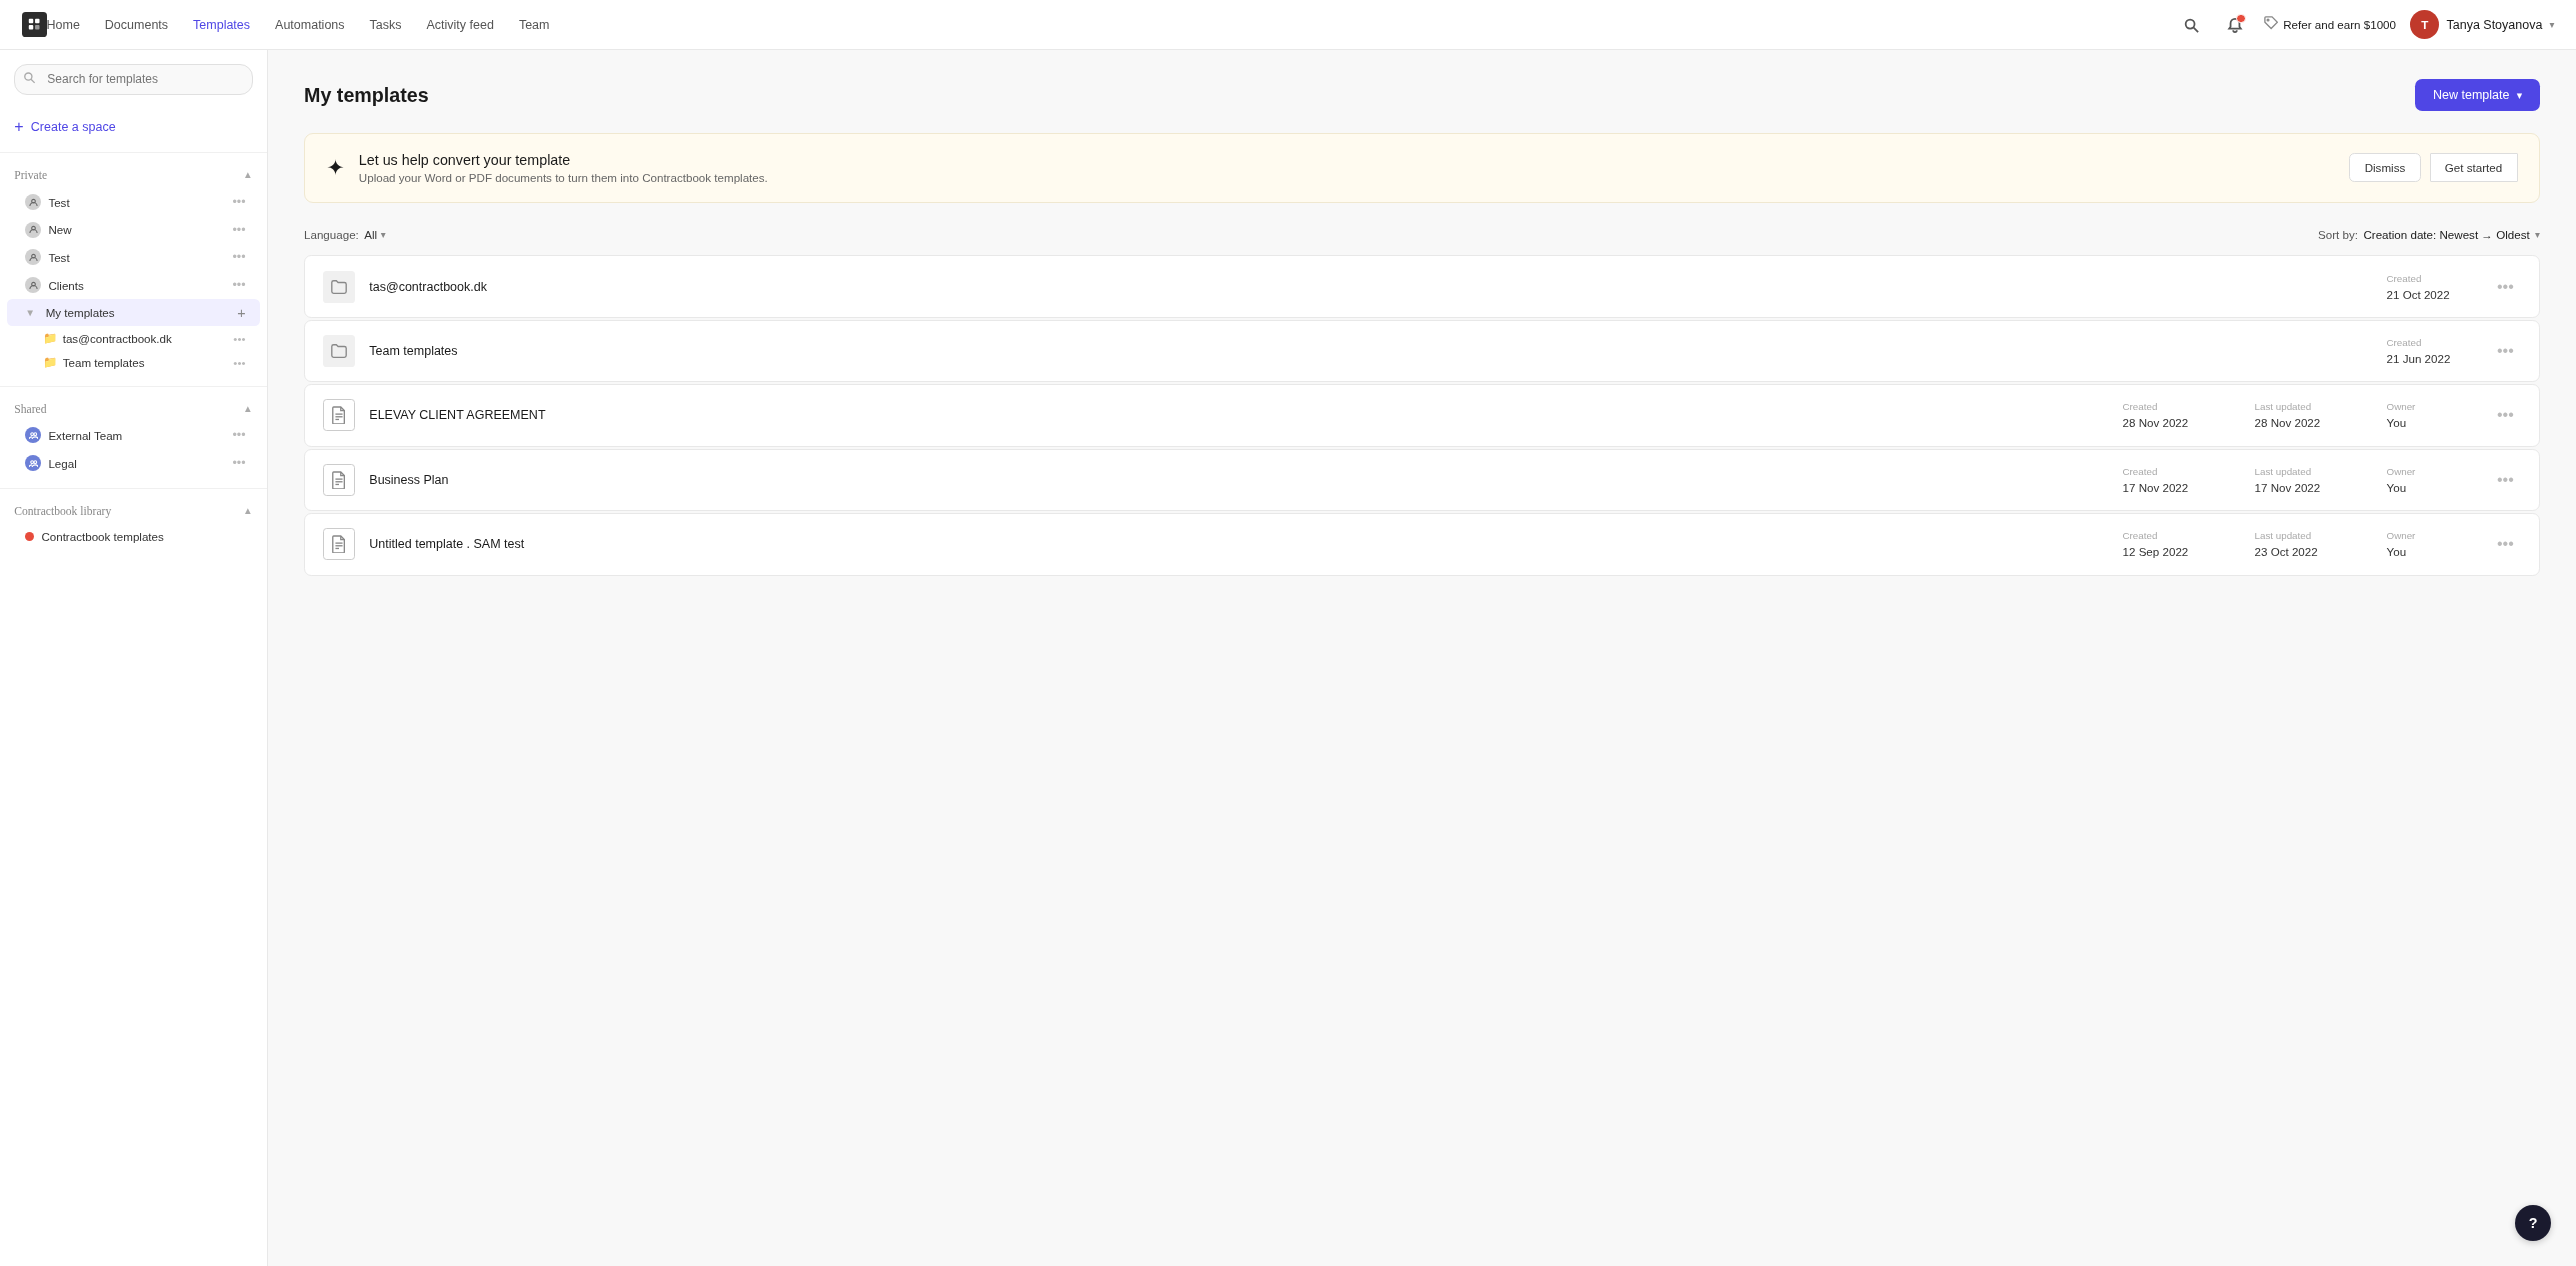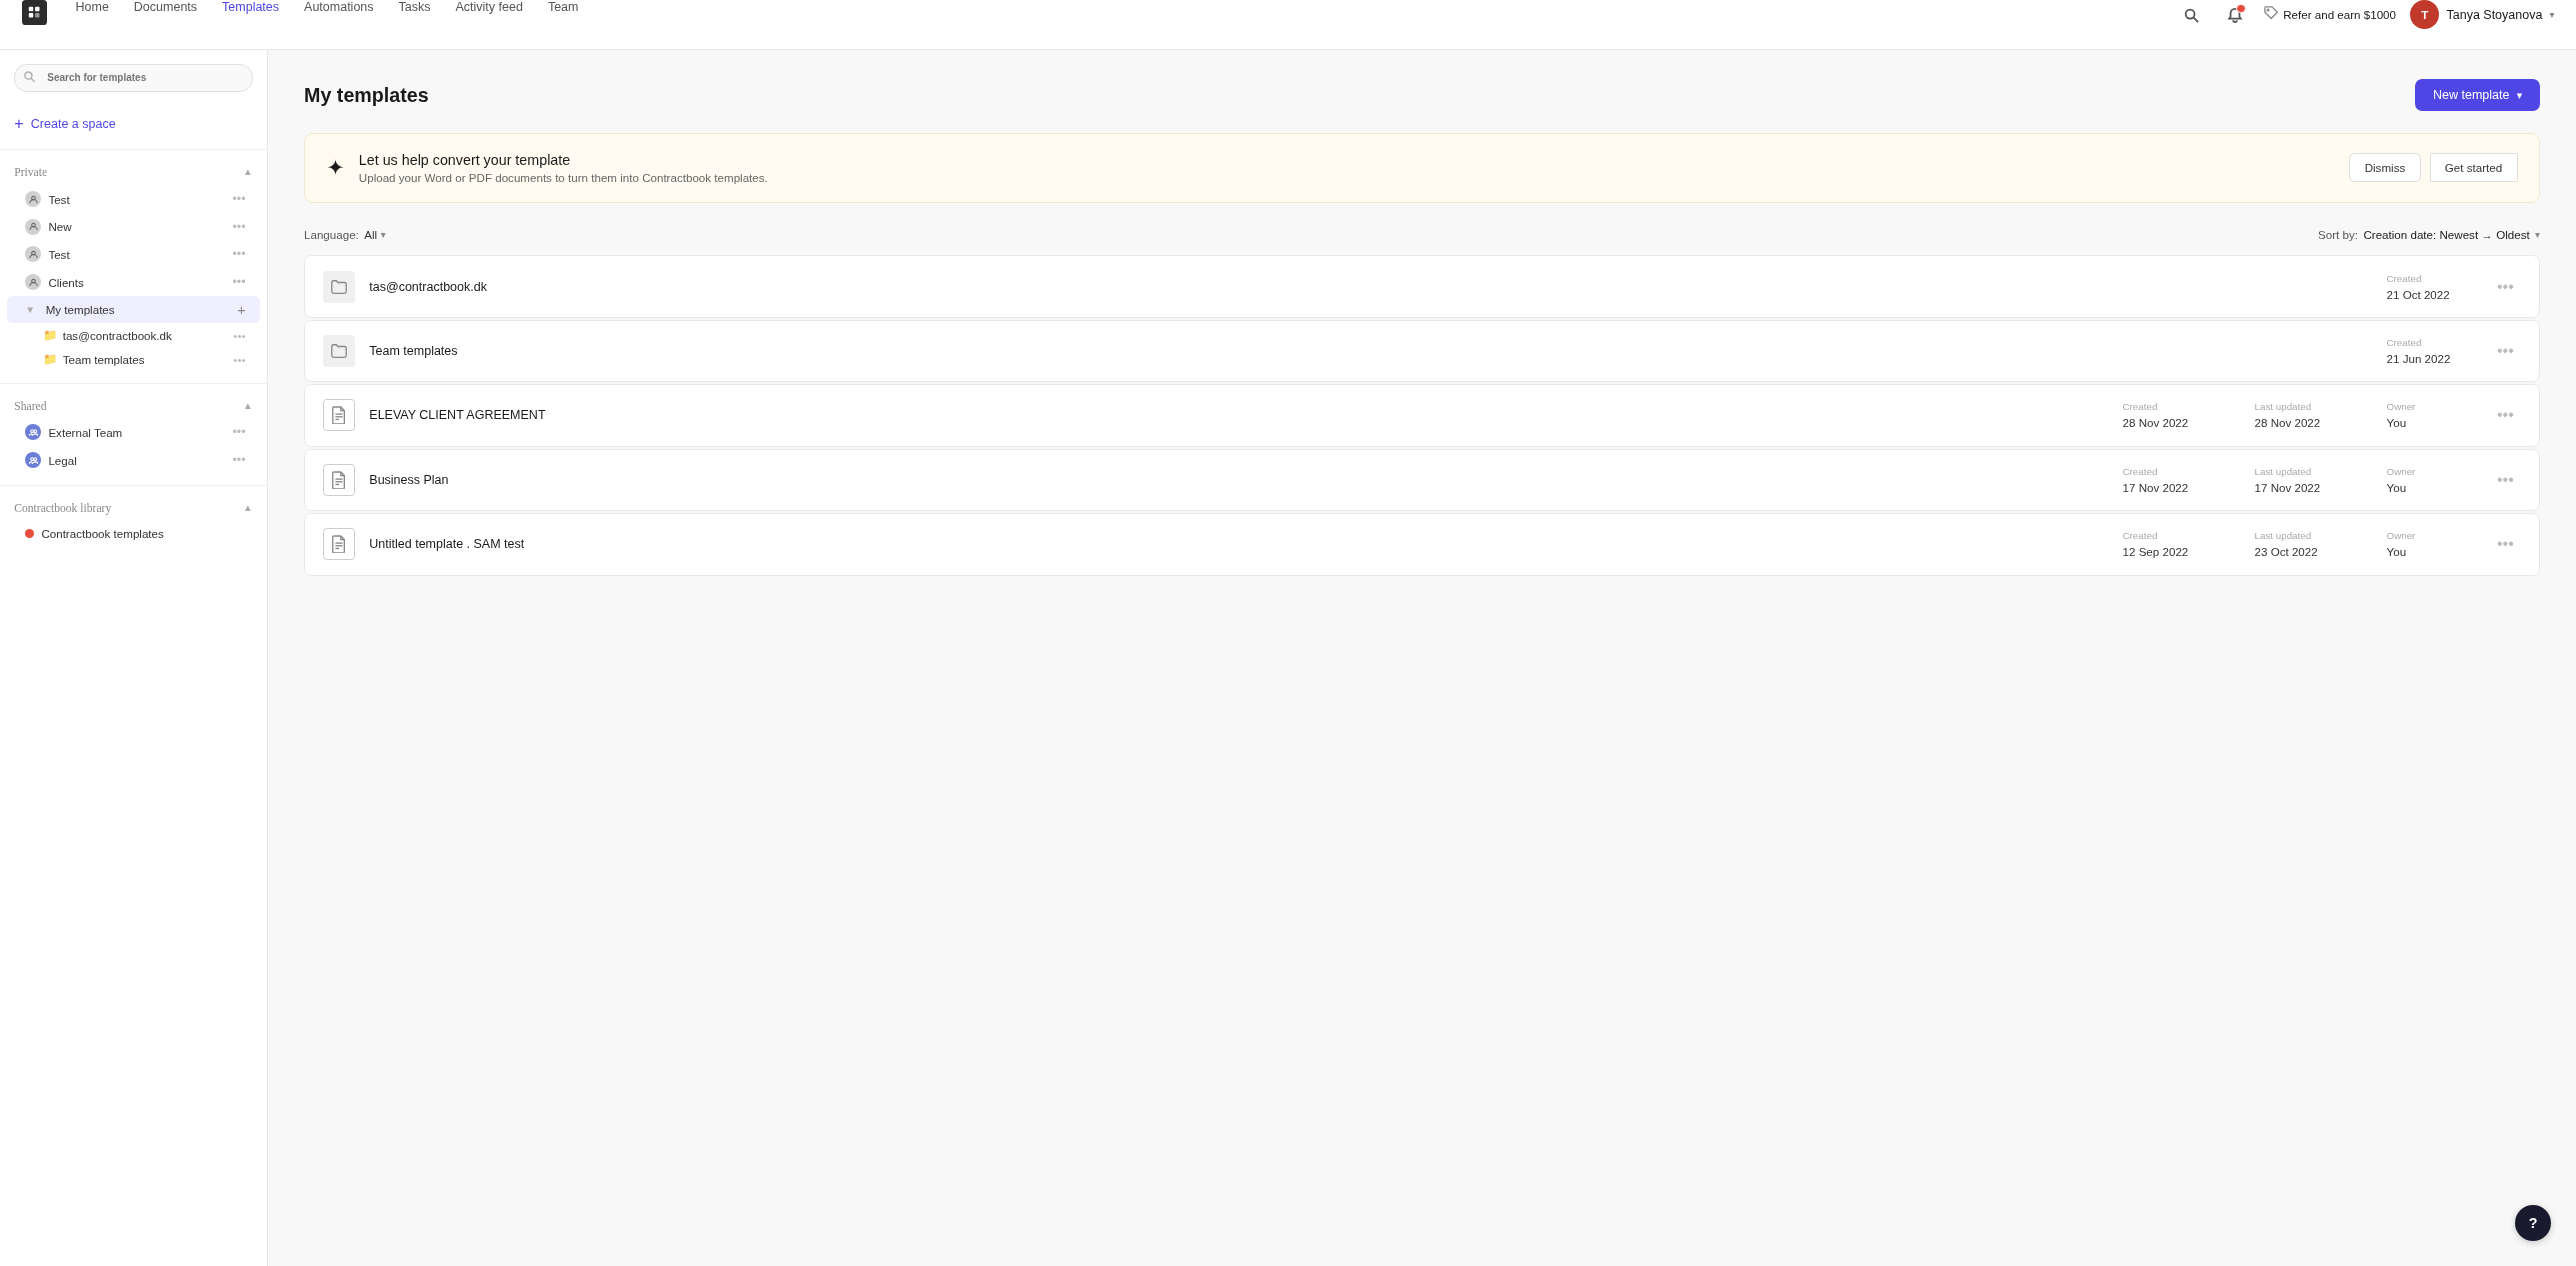--- a/index.html
+++ b/index.html
@@ -1,40 +1,40 @@
 <!DOCTYPE html>
 <html style="font-size:14.3px"><head>
   <meta charset="utf-8">
   <style>
     * { box-sizing: border-box; margin: 0; padding: 0; }
     body { font-family: -apple-system, BlinkMacSystemFont, 'Segoe UI', sans-serif; background: #f5f5f5; color: #1a1a1a; font-size: 12.5px; }
 
     
     .topnav {
-      display: flex; align-items: flex-start; background: #fff;
-      border-bottom: 0.9px solid #e8e8e8; height: 50px; padding: 0 21.5px; gap: 29px;
+      display: flex; align-items: center; background: #fff;
+      border-bottom: 0.9px solid #e8e8e8; height: 50px; padding: 0 21.5px; 
       position: fixed; top: 0; left: 0; right: 0; z-index: 100;
     }
     .topnav-logo { width: 25px; height: 25px; background: #2d2d2d; border-radius: 3.6px; display:flex; align-items:center; justify-content:center; color:#fff; font-size:10.7px; font-weight:bold; flex-shrink:0; }
     .topnav-links { display:flex; gap:25px; align-items:center; }
     .topnav-link { color: #555; text-decoration:none; font-size:12.5px; cursor:pointer; }
     .topnav-link.active { color: #4f46e5; font-weight:500; }
     .topnav-right { margin-left:auto; display:flex; align-items:center; gap:14.3px; }
     .topnav-icon { width:29px; height:29px; display:flex; align-items:center; justify-content:center; cursor:pointer; color:#555; font-size:14.3px; }
     .topnav-refer { display:flex; align-items:center; gap:5.4px; font-size:11.6px; color:#1a1a1a; cursor:pointer; }
     .topnav-user { display:flex; align-items:center; gap:7.2px; cursor:pointer; }
     .topnav-avatar { width:29px; height:29px; border-radius:50%; background:#c0392b; color:#fff; display:flex; align-items:center; justify-content:center; font-size:11.6px; font-weight:600; }
 
     
     .layout { display:flex; margin-top:50px; height: calc(100vh - 50px); }
 
     
     .sidebar { width:268px; background:#fff; border-right:0.9px solid #e8e8e8; overflow-y:auto; flex-shrink:0; padding: 14.3px 0; }
     .sidebar-search { margin: 0 14.3px 14.3px; position:relative; }
-    .sidebar-search input { width:100%; padding: 7.2px 10.7px 7.2px 32px; border:0.9px solid #e0e0e0; border-radius:13px; font-size:10px; color:#555; outline:none; background:#f9f9f9;font-weight:bold; }
+    .sidebar-search input { width:100%; padding: 7.2px 10.7px 7.2px 32px; border:0.9px solid #e0e0e0; border-radius:13px; font-size:12px; color:#555; outline:none; background:#f9f9f9; }
     .sidebar-search-icon { position:absolute; left:9px; top:50%; transform:translateY(-50%); color:#aaa; font-size:12.5px; }
     .sidebar-create { display:flex; align-items:center; gap:7.2px; padding:9px 14.3px; color:#4f46e5; font-size:12.5px; font-weight:500; cursor:pointer; margin-bottom:7.2px; }
     .sidebar-create-icon { font-size:16px; font-weight:300; }
     .sidebar-section { padding: 3.6px 0; }
     .sidebar-section-header { display:flex; justify-content:space-between; padding: 5.4px 14.3px; font-family: Liberation Serif, serif; }
     .sidebar-section-title { font-size:11.6px; color:#888; font-weight:500; }
     .sidebar-section-chevron { color:#aaa; font-size:9.8px; cursor:pointer; }
     .sidebar-item { display:flex; align-items:center; justify-content:space-between; padding: 5.4px 14.3px 5.4px 18px; cursor:pointer; border-radius:5.4px; margin: 0.9px 7.2px; }
     .sidebar-item.active { background:#f0efff; }
     .sidebar-item-left { display:flex; align-items:center; gap:7.2px; }

